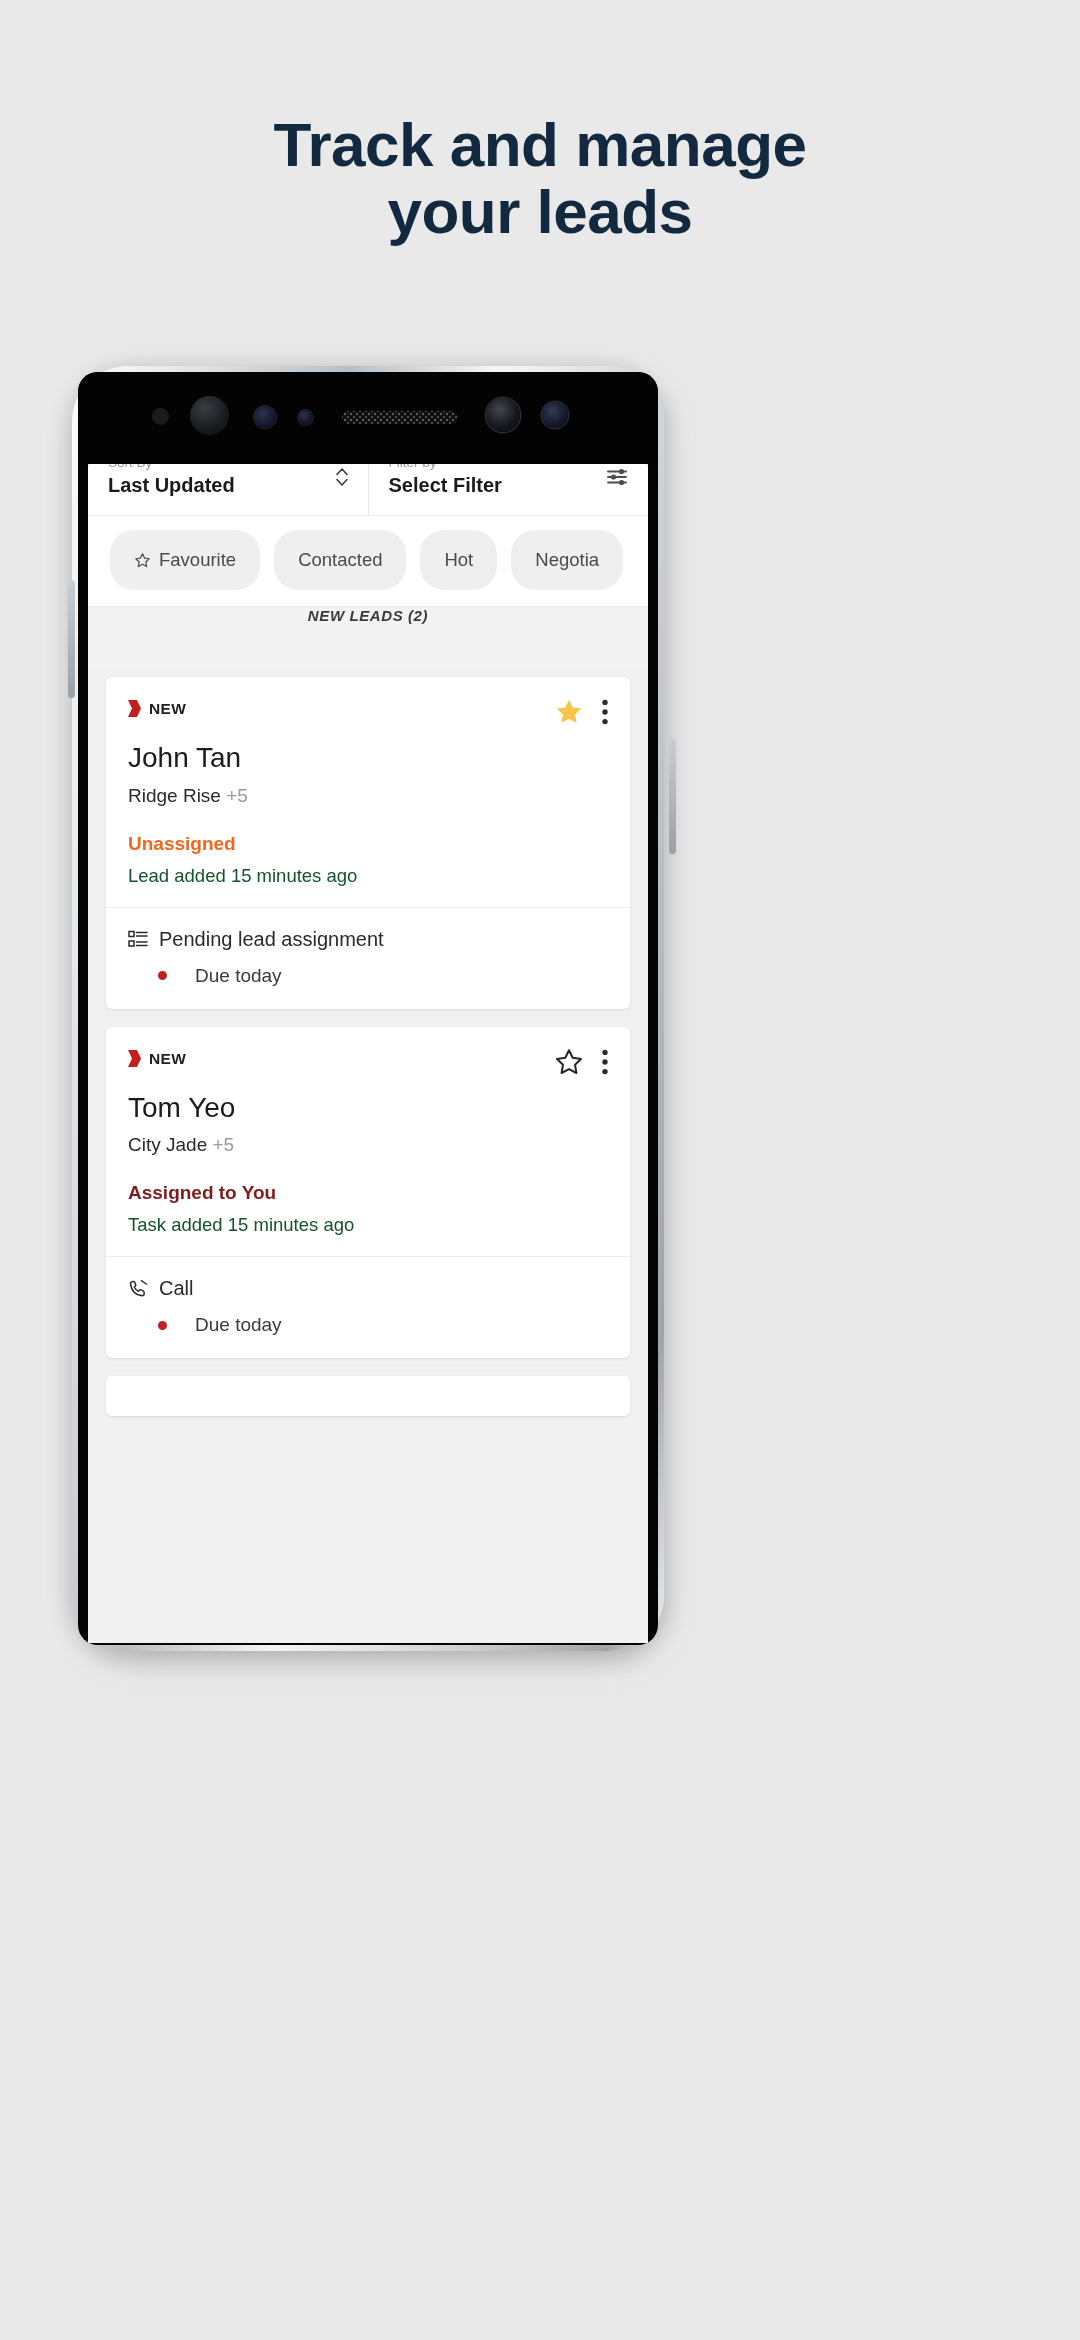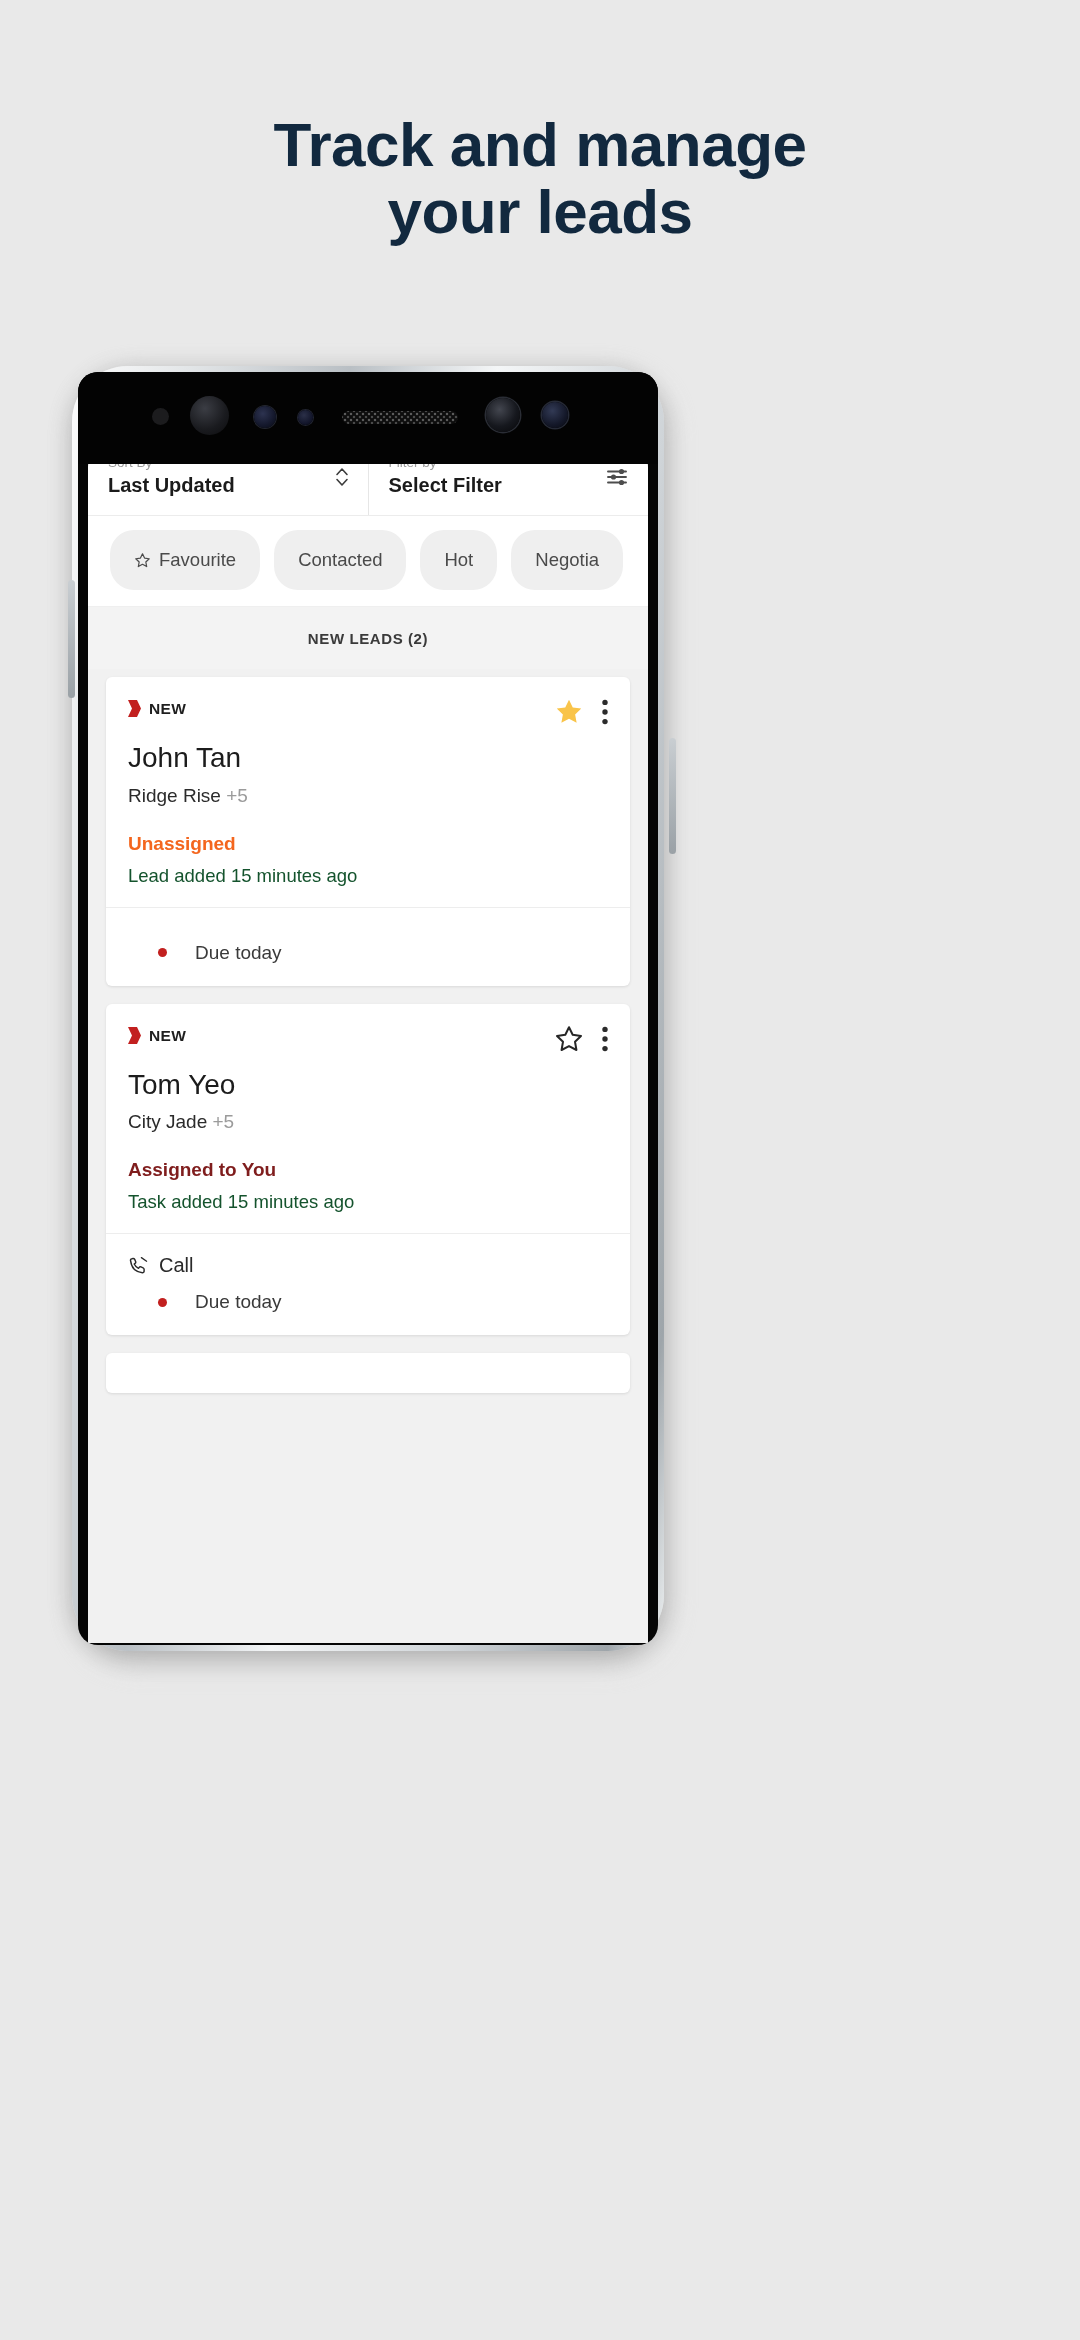--- a/index.html
+++ b/index.html
@@ -177,26 +177,27 @@
     font-size: 18.5px;
     flex: 0 0 auto;
   }
   .chip .star-o { width: 17px; height: 17px; }
 
   
   .section-head {
     height: 62px;
     background: #f3f3f3;
     display: flex;
-    align-items: center;
+    align-items: flex-start;
     justify-content: center;
     color: #3a3a3a;
     font-size: 15px;
     font-weight: 700;
     letter-spacing: .6px;
+    font-style: italic;
   }
 
   .list {
     background: #f1f1f1;
     padding: 8px 0 0 0;
     height: 100%;
   }
 
   
   .card {
@@ -389,20 +390,31 @@
               </div>
               <div class="lead-name">John Tan</div>
               <div class="lead-proj">
                 <span>Ridge Rise</span>
                 <span class="plus">+5</span>
               </div>
               <div class="assign unassigned">Unassigned</div>
               <div class="added">Lead added 15 minutes ago</div>
             </div>
             <div class="card-task">
+              <div class="task-line">
+                <svg class="task-icon" viewBox="0 0 20 20">
+                  <rect x="1" y="2.5" width="5" height="5" fill="none" stroke="#2a2a2a" stroke-width="1.5"></rect>
+                  <rect x="1" y="12" width="5" height="5" fill="none" stroke="#2a2a2a" stroke-width="1.5"></rect>
+                  <line x1="8.5" y1="3.6" x2="19" y2="3.6" stroke="#2a2a2a" stroke-width="1.5" stroke-linecap="round"></line>
+                  <line x1="8.5" y1="7" x2="19" y2="7" stroke="#2a2a2a" stroke-width="1.5" stroke-linecap="round"></line>
+                  <line x1="8.5" y1="13.1" x2="19" y2="13.1" stroke="#2a2a2a" stroke-width="1.5" stroke-linecap="round"></line>
+                  <line x1="8.5" y1="16.5" x2="19" y2="16.5" stroke="#2a2a2a" stroke-width="1.5" stroke-linecap="round"></line>
+                </svg>
+                <span>Pending lead assignment</span>
+              </div>
               <div class="due-line">
                 <span class="due-dot"></span>
                 <span>Due today</span>
               </div>
             </div>
           </div>
 
           <div class="card">
             <div class="card-top">
               <div class="card-row1">

